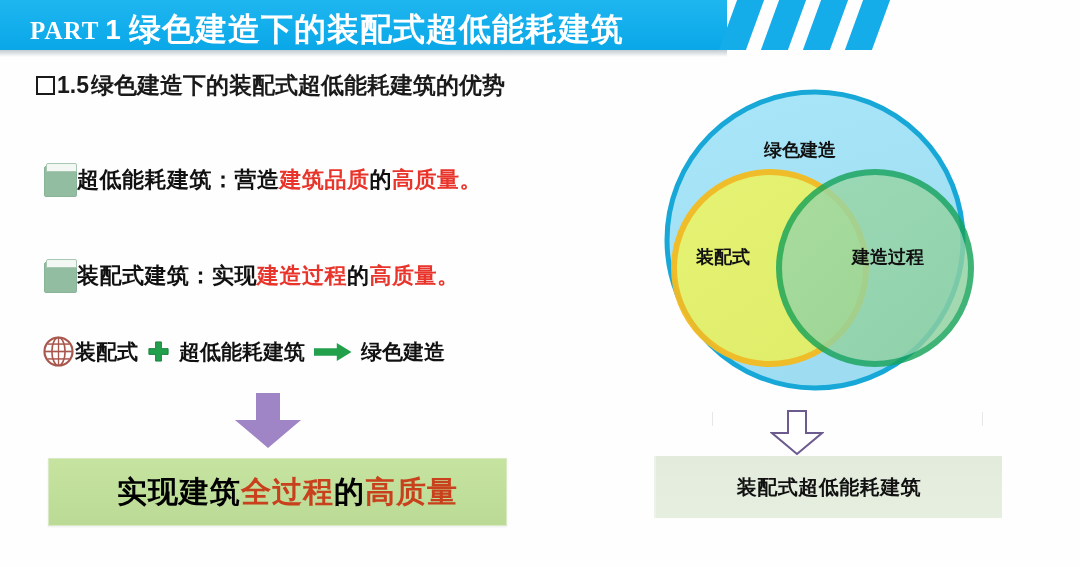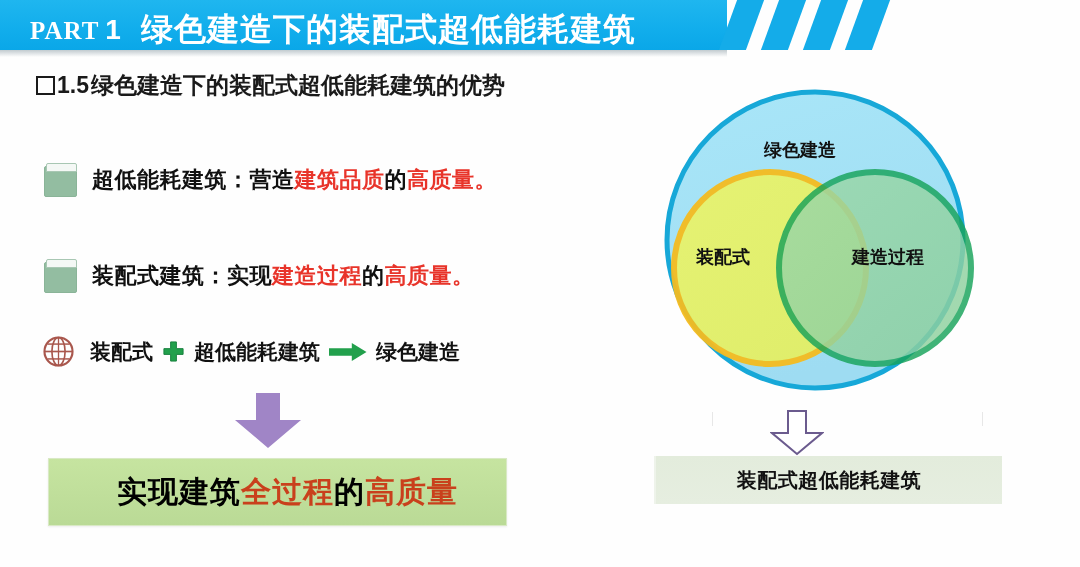--- a/index.html
+++ b/index.html
@@ -17,21 +17,21 @@
     background:linear-gradient(180deg,#1fb6ef 0%,#12aeec 55%,#0aa7e8 100%);
     z-index:3;
   }
   .header-shadow{
     position:absolute;left:0;top:50px;width:727px;height:7px;
     background:linear-gradient(180deg,rgba(120,140,150,.45),rgba(255,255,255,0));
     z-index:2;
   }
   .header-title{
     position:absolute;left:30px;top:0;height:60px;
-    display:flex;align-items:center;gap:20px;
+    display:flex;align-items:center;gap:8px;
     color:#ffffff;z-index:4;white-space:nowrap;
   }
   .part-label{
     font-family:"Liberation Serif","DejaVu Serif",serif;
     font-weight:bold;font-size:25px;letter-spacing:1px;
   }
   .part-num{font-size:28px;font-weight:bold;margin-left:6px;
     font-family:"Liberation Sans",sans-serif;}
   .header-main{
     font-size:32px;font-weight:bold;letter-spacing:1px;
@@ -51,21 +51,21 @@
     font-family:"DejaVu Sans","Liberation Sans",sans-serif;
     white-space:nowrap;
   }
   .sq-bullet{
     width:15px;height:15px;border:2.5px solid #1a1a1a;display:inline-block;
   }
   .subtitle-num{font-family:"Liberation Sans",sans-serif;font-size:23px;}
 
   
   .bullet-row{
-    position:absolute;display:flex;align-items:center;gap:15px;
+    position:absolute;display:flex;align-items:center;
     white-space:nowrap;
   }
   .bullet-row.b1{left:44px;top:163px;}
   .bullet-row.b2{left:44px;top:259px;}
   .bullet-row.b3{left:42px;top:335px;}
 
   .book-icon{
     width:33px;height:33px;position:relative;flex:none;
   }
   .book-icon .cover{
@@ -114,21 +114,21 @@
     position:absolute;font-weight:bold;color:#111;
     font-family:"DejaVu Sans","Liberation Sans",sans-serif;white-space:nowrap;
   }
   .lbl-outer{left:104px;top:50px;font-size:18px;}
   .lbl-left{left:36px;top:157px;font-size:18px;}
   .lbl-right{left:192px;top:157px;font-size:18px;}
 
   
   .hollow-arrow{position:absolute;left:770px;top:410px;width:54px;height:46px;}
   .bottom-box{
-    position:absolute;left:654px;top:456px;width:346px;height:48px;
+    position:absolute;left:654px;top:456px;width:346px;height:62px;
     background:linear-gradient(180deg,#e3ecdc 0%,#e6eee0 100%);
     border-left:2px solid #eef3ea;
     display:flex;align-items:center;justify-content:center;
   }
   .bottom-box-text{
     font-size:20px;font-weight:bold;color:#111;
     font-family:"DejaVu Sans","Liberation Sans",sans-serif;letter-spacing:.5px;
   }
   .tick{position:absolute;width:1px;height:14px;background:#e7e7e7;}
 </style>

